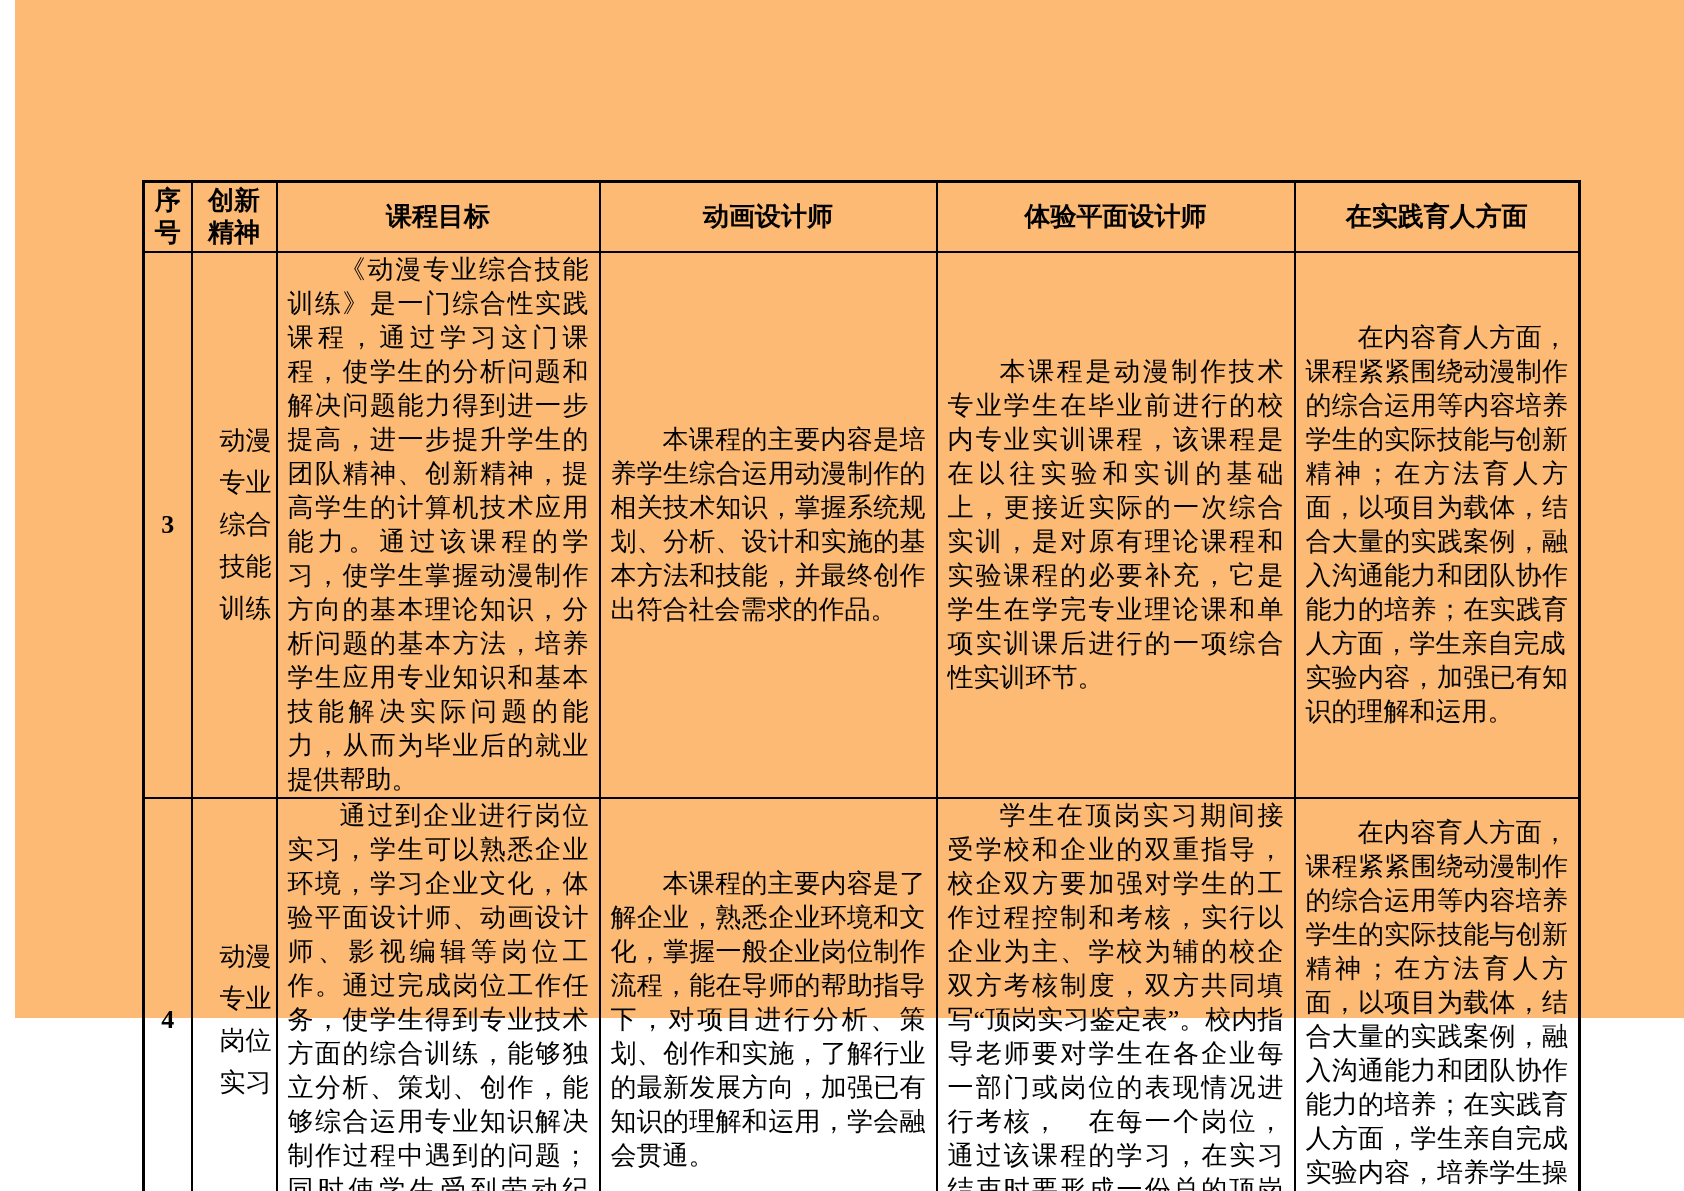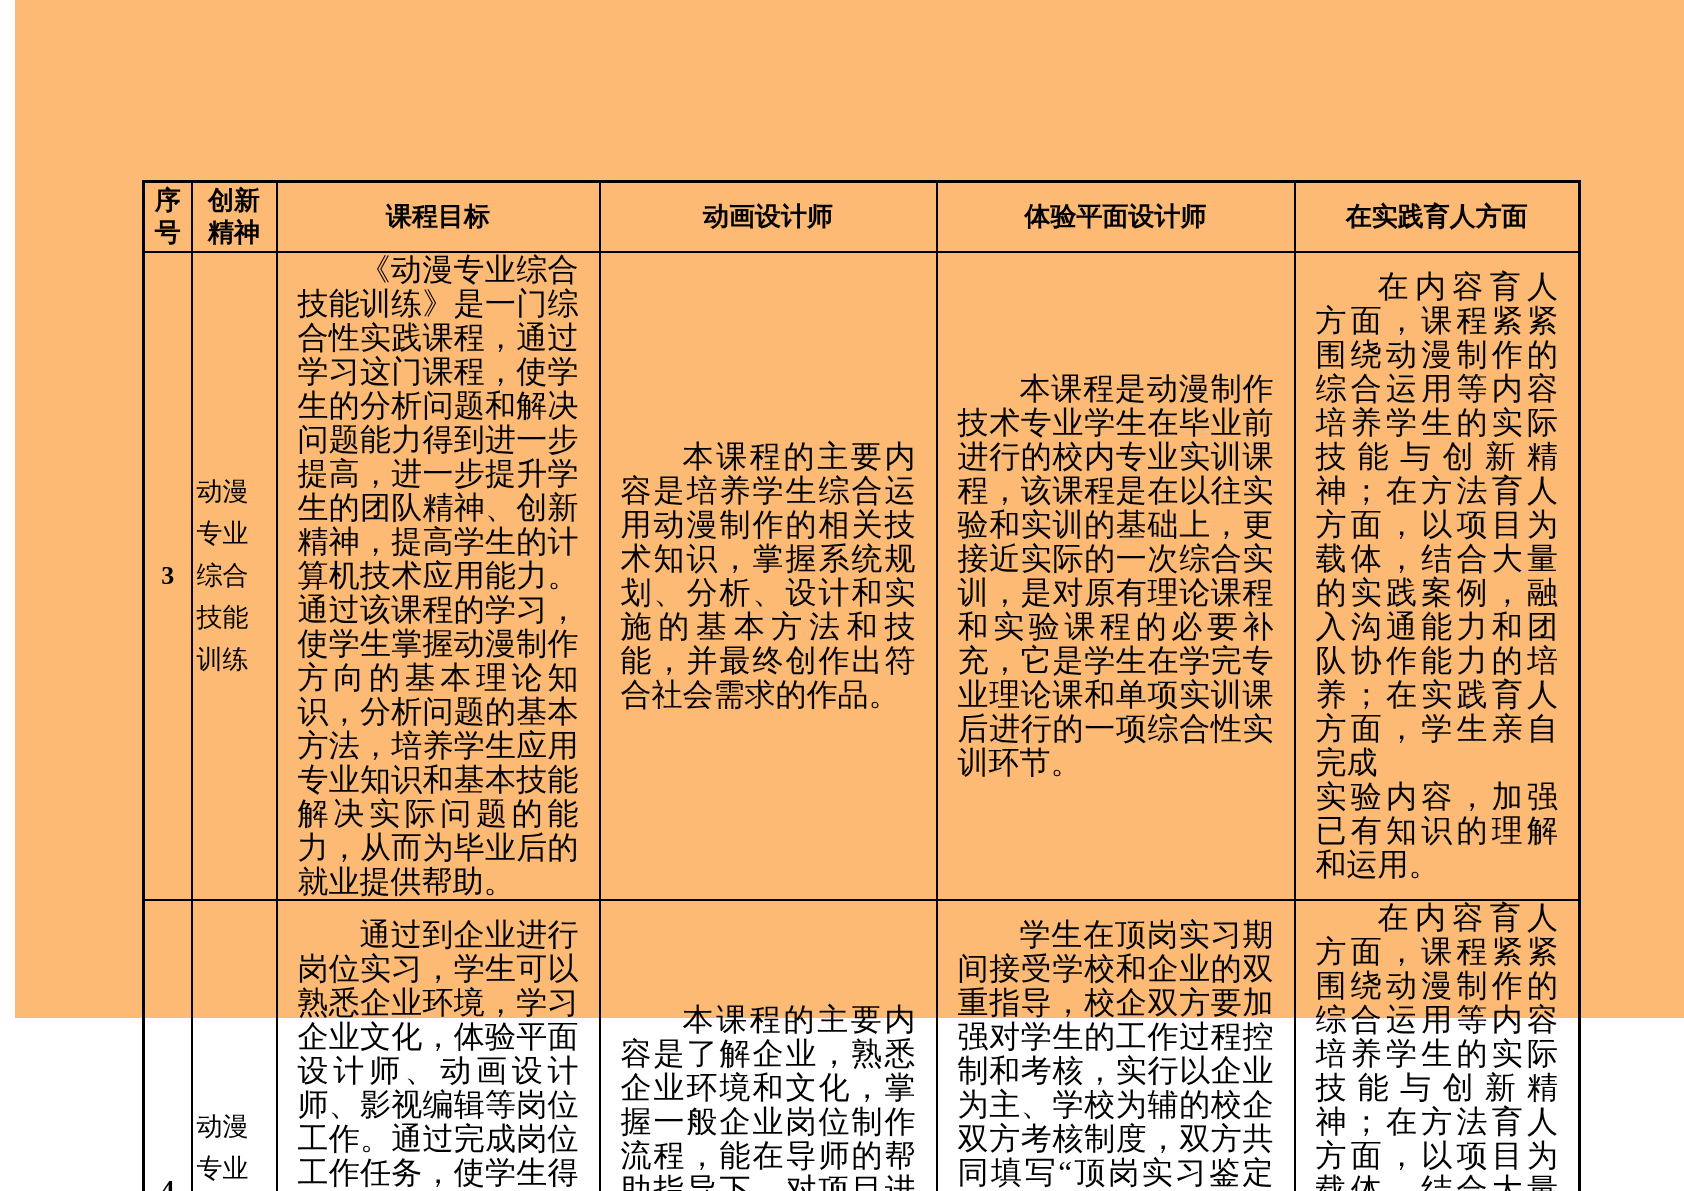--- a/index.html
+++ b/index.html
@@ -23,26 +23,26 @@
   tr.data-row-3{height:408px;}
   tr.data-row-4{height:344px;}
   th.col-header{
     font-weight:bold;font-size:26px;line-height:32px;
     text-align:center;padding:0 4px;
   }
   td.cell-no{
     text-align:center;font-weight:bold;font-size:26px;
   }
   td.cell-name{
-    text-align:left;font-size:26px;line-height:42px;
+    text-align:right;font-size:26px;line-height:42px;
     white-space:pre-line;padding:12px 4px;
   }
   td.cell-body{
-    font-size:31px;line-height:34px;
-    padding:0 20px;
+    font-size:26px;line-height:34px;
+    padding:0 10px;
     text-align:justify;
     text-justify:inter-ideograph;
   }
   td.cell-body p{margin:0;}
   td.cell-body p.indent{text-indent:2em;}
 </style>
 </head>
 <body>
 
 <div class="page">

